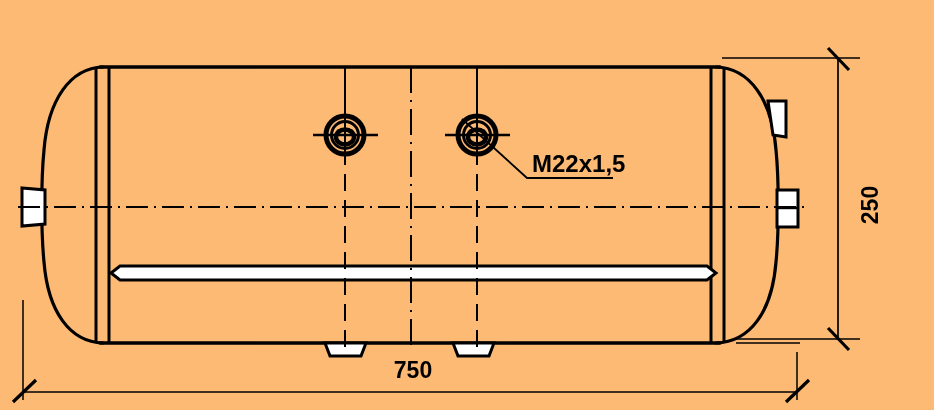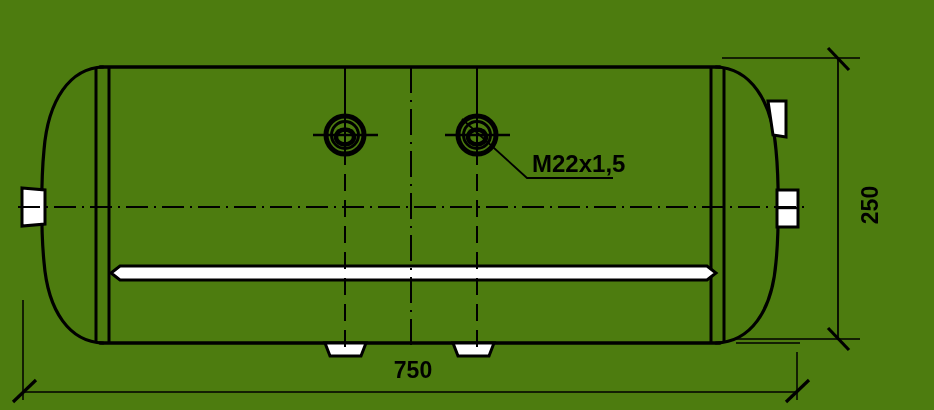--- a/index.html
+++ b/index.html
@@ -7,21 +7,21 @@
     padding: 0;
     background: #ffffff;
   }
   body {
     font-family: "Liberation Sans", sans-serif;
   }
   #drawing-root {
     position: relative;
     width: 934px;
     height: 410px;
-    background: #4d7c0f;
+    background: #fdba74;
     overflow: hidden;
   }
   #drawing-svg {
     display: block;
     width: 934px;
     height: 410px;
   }
   .dim-text {
     font-family: "Liberation Sans", sans-serif;
     font-weight: bold;

